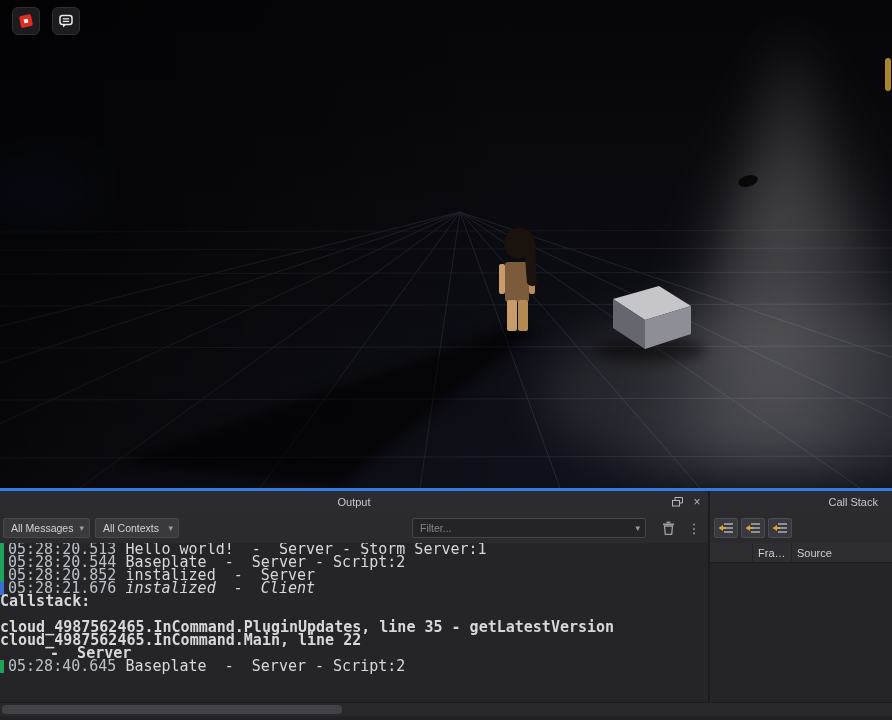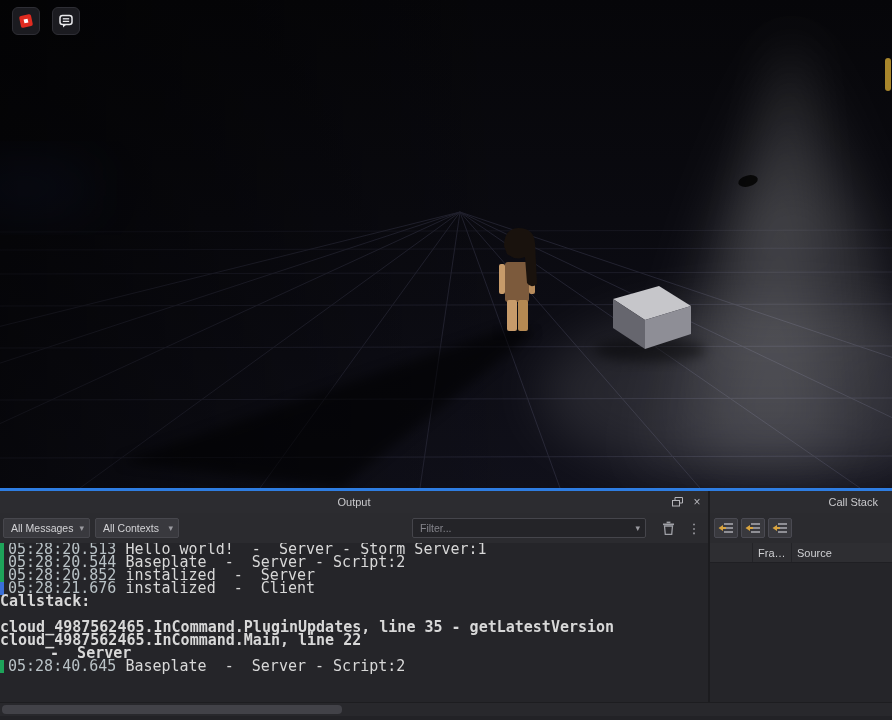--- a/index.html
+++ b/index.html
@@ -235,21 +235,21 @@
           <rect x="6" y="9" width="9" height="2" fill="#8f8f95"></rect>
         <path d="M0.5,6 L5,3 V5 H8 V7 H5 V9 Z" fill="#d9a43f"></path>
       </svg>
     </div>
   </div>
 
   <div class="log-area">
       <div class="log-row"><span class="sev-bar" style="background: rgb(30, 163, 90);"></span><span class="log-time" style="color: rgb(185, 194, 198);">05:28:20.513</span><span class="log-msg" style="color: rgb(216, 216, 216);">Hello world!  -  Server - Storm Server:1</span></div>
       <div class="log-row"><span class="sev-bar" style="background: rgb(30, 163, 90);"></span><span class="log-time" style="color: rgb(185, 194, 198);">05:28:20.544</span><span class="log-msg" style="color: rgb(216, 216, 216);">Baseplate  -  Server - Script:2</span></div>
       <div class="log-row"><span class="sev-bar" style="background: rgb(30, 163, 90);"></span><span class="log-time" style="color: rgb(185, 194, 198);">05:28:20.852</span><span class="log-msg" style="color: rgb(216, 216, 216);">instalized  -  Server</span></div>
-      <div class="log-row"><span class="sev-bar" style="background: rgb(58, 111, 216);"></span><span class="log-time" style="color: rgb(185, 194, 198);">05:28:21.676</span><span class="log-msg" style="color: rgb(216, 216, 216);">instalized  -  Client</span></div>
+      <div class="log-row"><span class="sev-bar" style="background: rgb(58, 111, 216);"></span><span class="log-time" style="color: rgb(185, 194, 198);">05:28:21.676</span><span class="log-msg" style="color: rgb(216, 216, 216); font-style: italic;">instalized  -  Client</span></div>
       <div class="log-row no-time"><span class="sev-bar" style="background: transparent;"></span><span class="log-msg" style="color: rgb(216, 216, 216);">Callstack:</span></div>
       <div class="log-row no-time"><span class="sev-bar" style="background: transparent;"></span></div>
       <div class="log-row no-time"><span class="sev-bar" style="background: transparent;"></span><span class="log-msg" style="color: rgb(216, 216, 216);">cloud_4987562465.InCommand.PluginUpdates, line 35 - getLatestVersion</span></div>
       <div class="log-row no-time"><span class="sev-bar" style="background: transparent;"></span><span class="log-msg" style="color: rgb(216, 216, 216);">cloud_4987562465.InCommand.Main, line 22</span></div>
       <div class="log-row no-time"><span class="sev-bar" style="background: transparent;"></span><span class="log-msg" style="color: rgb(216, 216, 216); margin-left: 41px;"> -  Server</span></div>
       <div class="log-row"><span class="sev-bar" style="background: rgb(30, 163, 90);"></span><span class="log-time" style="color: rgb(185, 194, 198);">05:28:40.645</span><span class="log-msg" style="color: rgb(216, 216, 216);">Baseplate  -  Server - Script:2</span></div>
     </div>
 
   <div class="panel-divider"></div>
   <div class="cs-body"></div>

